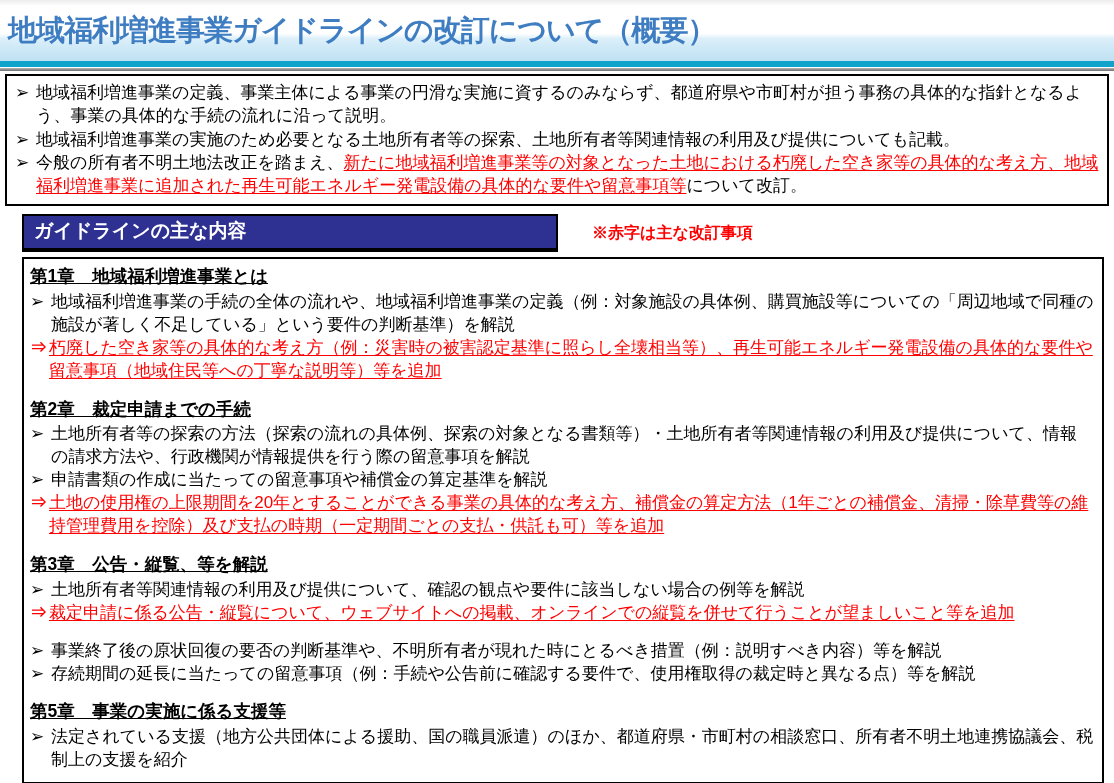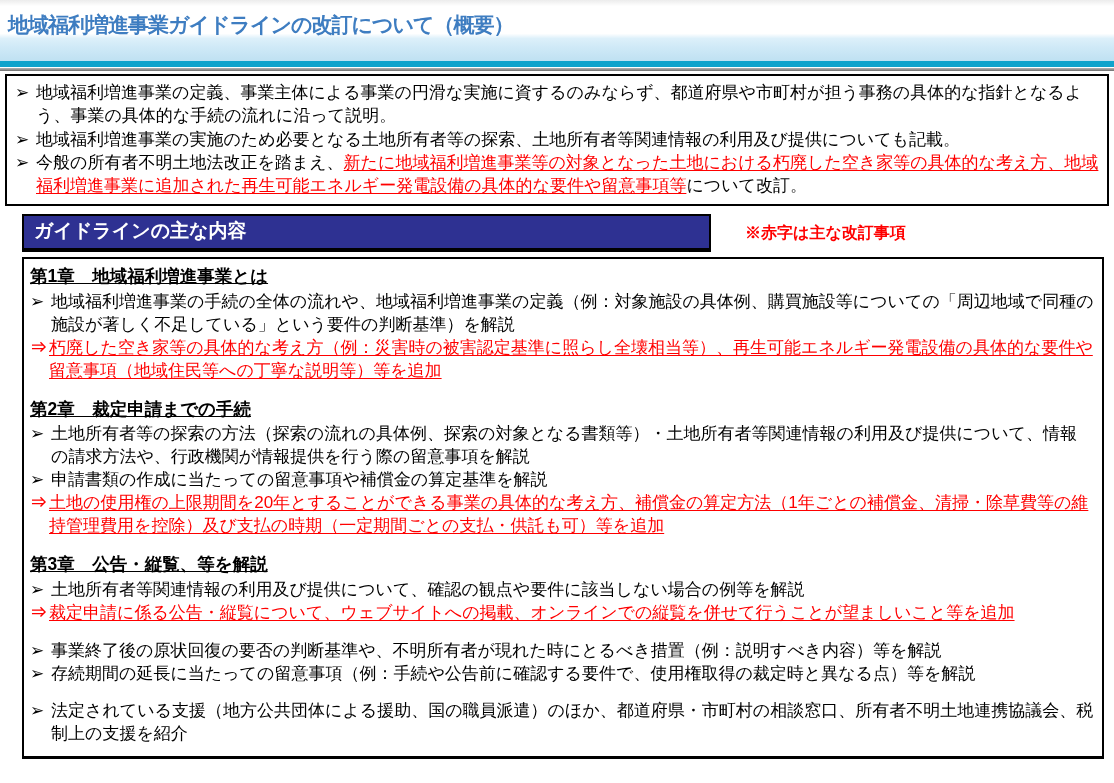--- a/index.html
+++ b/index.html
@@ -13,21 +13,21 @@
   
   .title-banner { position: relative; }
   .banner-bg {
     height: 61px;
     background: linear-gradient(180deg,
       #ececec 0%, #ffffff 10%, #ffffff 55%,
       #ddf0fa 63%, #cfe9f7 78%, #bfe1f2 100%);
   }
   .page-title {
     position: absolute; top: 11px; left: 8px;
-    font-size: 21px; font-weight: bold;
+    font-size: 29px; font-weight: bold;
     color: var(--title-blue, #3e7dc1);
     letter-spacing: -1px; white-space: nowrap;
   }
   .teal-stripe { height: 6px; background: var(--stripe-teal, #0fa3cc); }
   .gray-line { height: 3px; margin-top: 1px;
     background: linear-gradient(180deg, #b5b5b5, #6e6e6e); }
 
   
   .intro-box {
     margin: 3px 5px 0 5px;
@@ -35,21 +35,21 @@
     padding: 5px 6px 7px 8px;
     font-size: 17px; line-height: 1.37;
   }
 
   
   .section-header-row {
     display: flex; align-items: center;
     margin: 8px 10px 0 22px;
   }
   .navy-box {
-    width: 689px;
+    width: 536px;
     background: var(--header-navy, #2e3192);
     border: 2px solid #000; border-bottom-width: 4px;
     color: #fff; font-weight: bold; font-size: 19px;
     padding: 2px 10px 4px 10px;
   }
   .red-note {
     color: var(--accent-red, #f00);
     font-weight: bold; font-size: 16px;
     margin-left: 34px; white-space: nowrap;
   }
@@ -152,20 +152,21 @@
         <div class="bullet point">
           <span class="marker">➢</span>
           <span class="btext"><span>事業終了後の原状回復の要否の判断基準や、不明所有者が現れた時にとるべき措置（例：説明すべき内容）等を解説</span></span>
         </div>
         <div class="bullet point">
           <span class="marker">➢</span>
           <span class="btext"><span>存続期間の延長に当たっての留意事項（例：手続や公告前に確認する要件で、使用権取得の裁定時と異なる点）等を解説</span></span>
         </div>
       </div>
       <div class="chapter">
+        <div class="chapter-heading">第5章　事業の実施に係る支援等</div>
         <div class="bullet point">
           <span class="marker">➢</span>
           <span class="btext"><span>法定されている支援（地方公共団体による援助、国の職員派遣）のほか、都道府県・市町村の相談窓口、所有者不明土地連携協議会、税制上の支援を紹介</span></span>
         </div>
       </div>
     </section>
 
 </div>
 
 </body></html>

